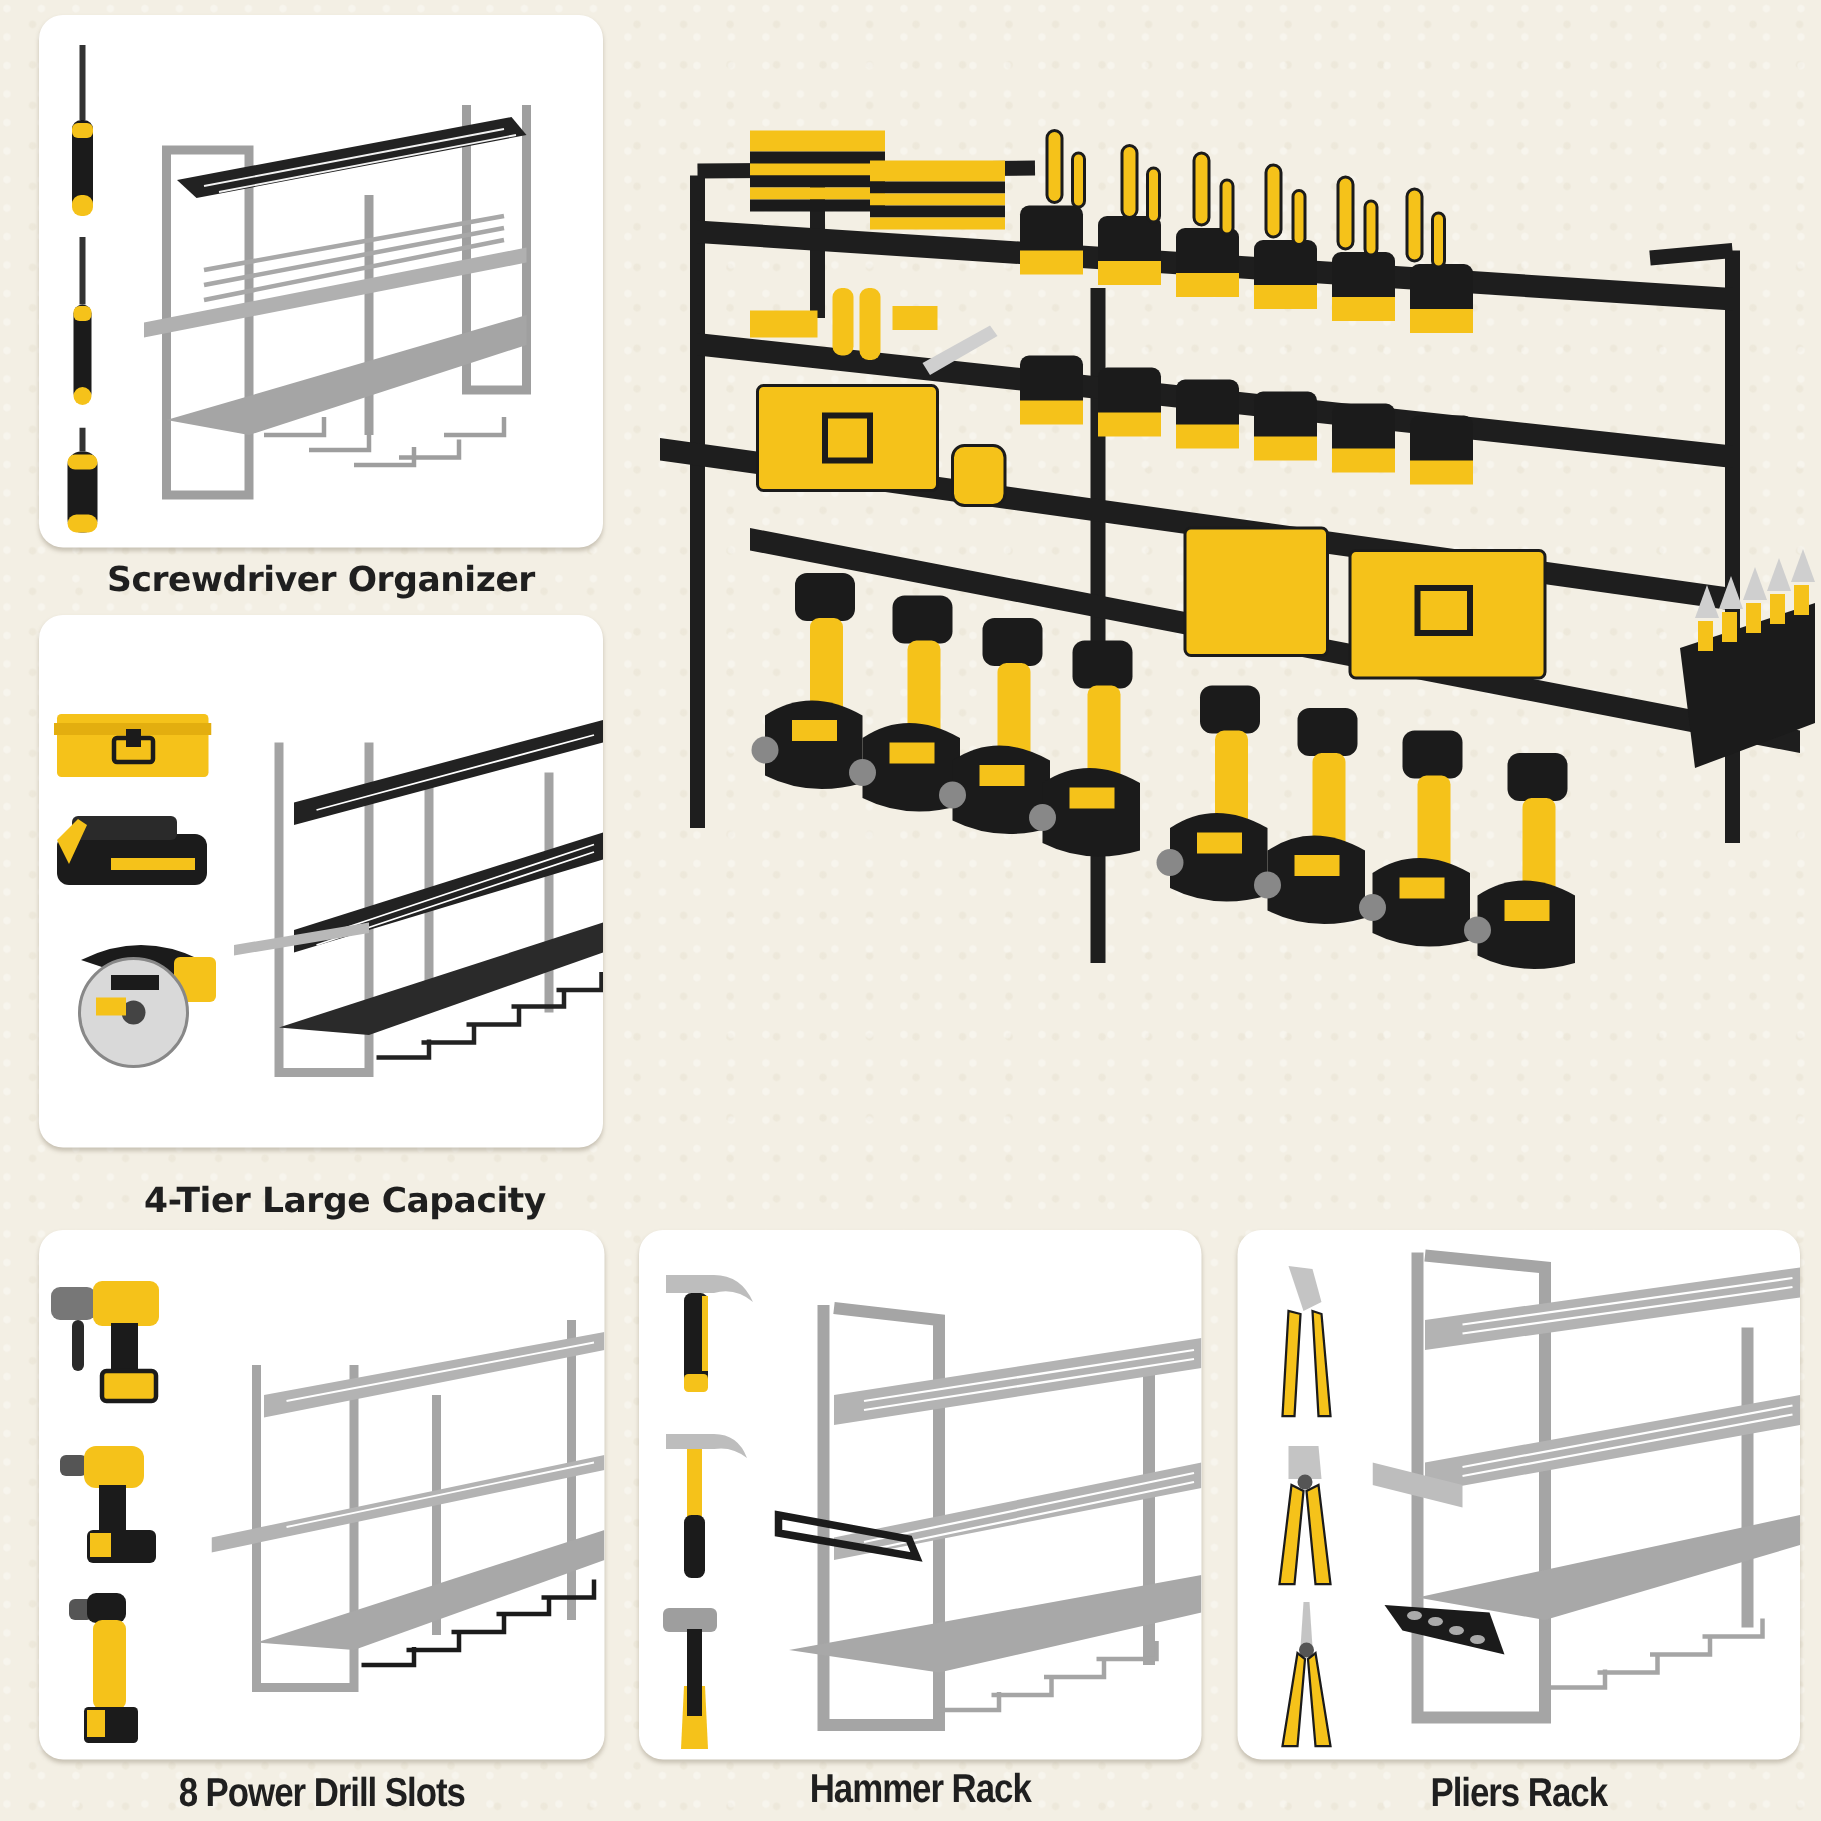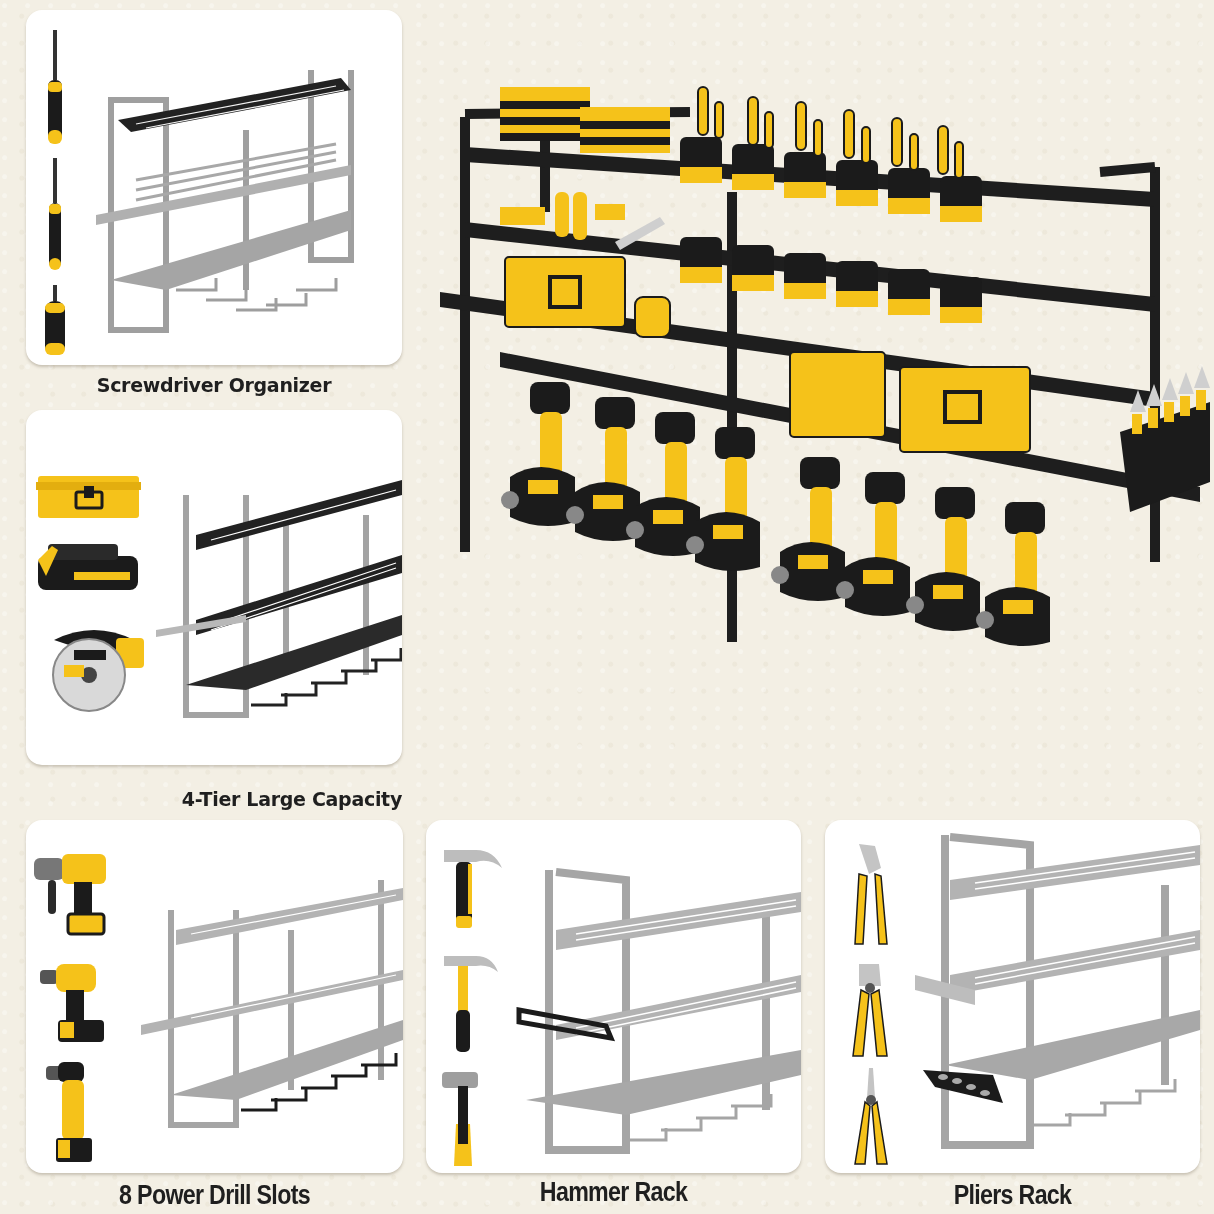--- a/index.html
+++ b/index.html
@@ -17,21 +17,21 @@
     position: absolute;
     background: #ffffff;
     border-radius: 16px;
     box-shadow: 0 2px 3px rgba(120,110,90,0.35);
     overflow: hidden;
   }
   .caption {
     position: absolute;
     font-weight: bold;
     color: #1f1f1f;
-    font-size: 19px;
+    font-size: 23px;
     letter-spacing: -0.3px;
     white-space: nowrap;
     text-align: center;
   }
   .caption.narrow { font-family: "Liberation Sans", sans-serif; font-size: 27px; letter-spacing: -0.8px; transform: scaleX(0.86); transform-origin: center; }
   .rack-svg, .tool-svg, .hero-svg { position: absolute; }
 </style>
 </head>
 <body>
 
@@ -123,21 +123,21 @@
     <g stroke="#222" stroke-width="3" fill="none">
       <path d="M95 250 h35 v-12"></path>
         <path d="M125 240 h35 v-12"></path>
         <path d="M155 228 h35 v-12"></path>
       <path d="M185 216 h35 v-12"></path>
         <path d="M215 205 h30 v-12"></path>
     </g>
     <path d="M0 175 L90 160 L90 167 L0 182 Z" fill="#b8b8b8"></path>
   </svg>
 </div>
-<div class="caption" style="left:26px; top:788px; width:376px; text-align:right; padding-left:32px;">4-Tier Large Capacity</div>
+<div class="caption" style="left:26px; top:788px; width:376px; text-align:center; padding-left:32px;">4-Tier Large Capacity</div>
 
 <div class="panel" style="left:26px; top:820px; width:377px; height:353px;">
   <svg class="tool-svg" style="left:8px; top:28px;" width="80" height="88" viewBox="0 0 80 88">
     <rect x="0" y="10" width="30" height="22" rx="6" fill="#777"></rect>
     <rect x="28" y="6" width="44" height="30" rx="6" fill="#f5c21a"></rect>
     <rect x="40" y="34" width="18" height="36" fill="#1b1b1b"></rect>
     <rect x="34" y="66" width="36" height="20" rx="3" fill="#f5c21a" stroke="#1b1b1b" stroke-width="3"></rect>
     <rect x="14" y="32" width="8" height="34" rx="4" fill="#2a2a2a"></rect>
   </svg>
   <svg class="tool-svg" style="left:14px; top:140px;" width="70" height="84" viewBox="0 0 70 84">

